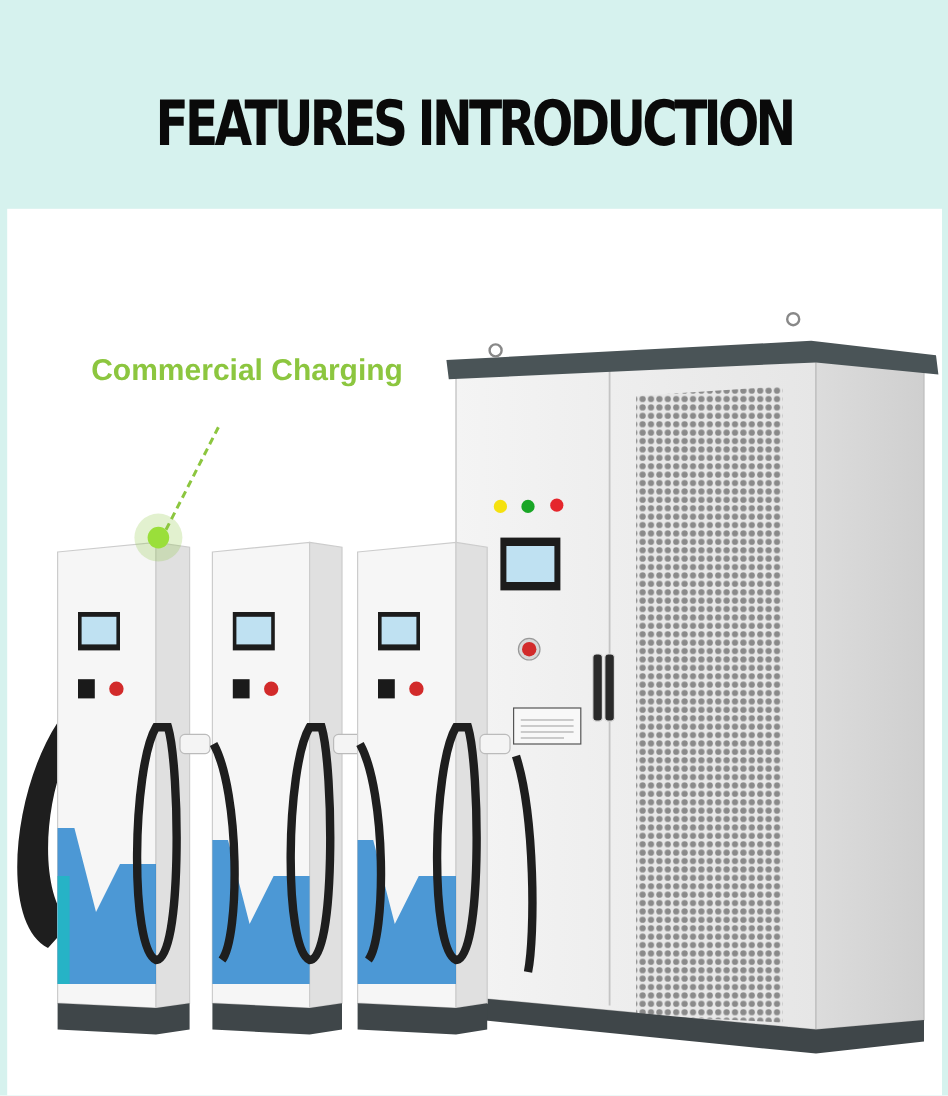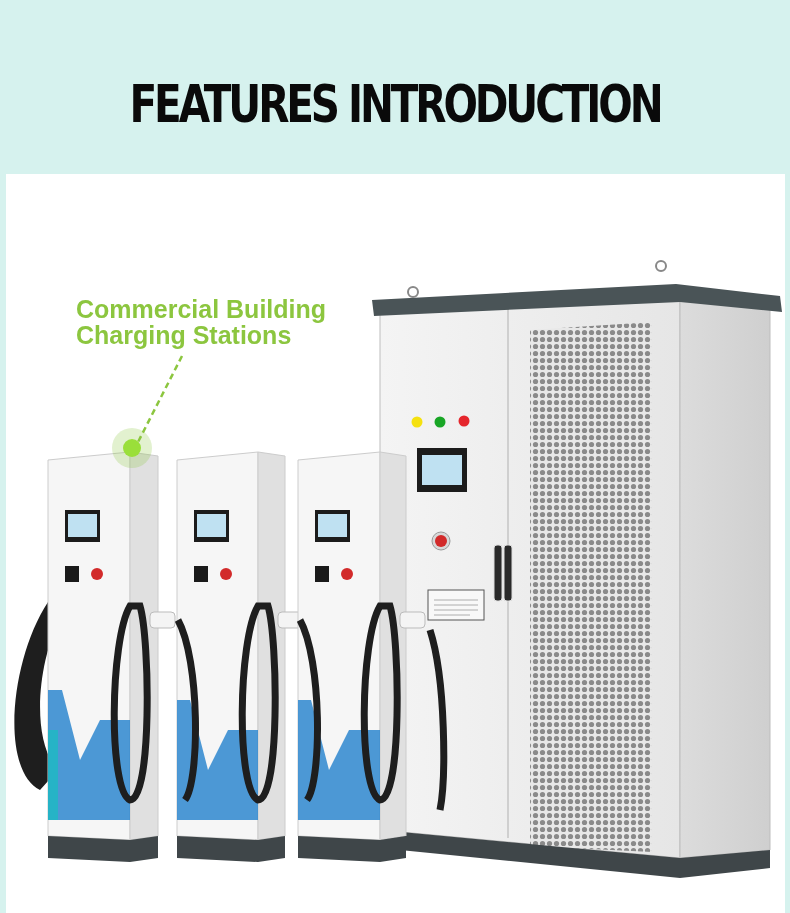--- a/index.html
+++ b/index.html
@@ -112,16 +112,15 @@
       <path d="M430,630 C446,680 446,780 440,810" fill="none" stroke="#1e1e1e" stroke-width="7"></path>
       <rect x="400" y="612" width="25" height="16" rx="4" fill="#f4f4f4" stroke="#bbb"></rect>
     </g>
 
     <line x1="182" y1="356" x2="136" y2="446" stroke="#8cc63f" stroke-width="2.5" stroke-dasharray="6,4"></line>
     <circle cx="132" cy="448" r="20" fill="#8cc63f" opacity="0.25"></circle>
     <circle cx="132" cy="448" r="9" fill="#9adf3a"></circle>
   </svg>
 
   <div class="callout">
-    <div>Commercial Building</div>
-    <div>Charging Stations</div>
+    <div>Commercial Charging</div>
   </div>
 </div>
 
 </body></html>

